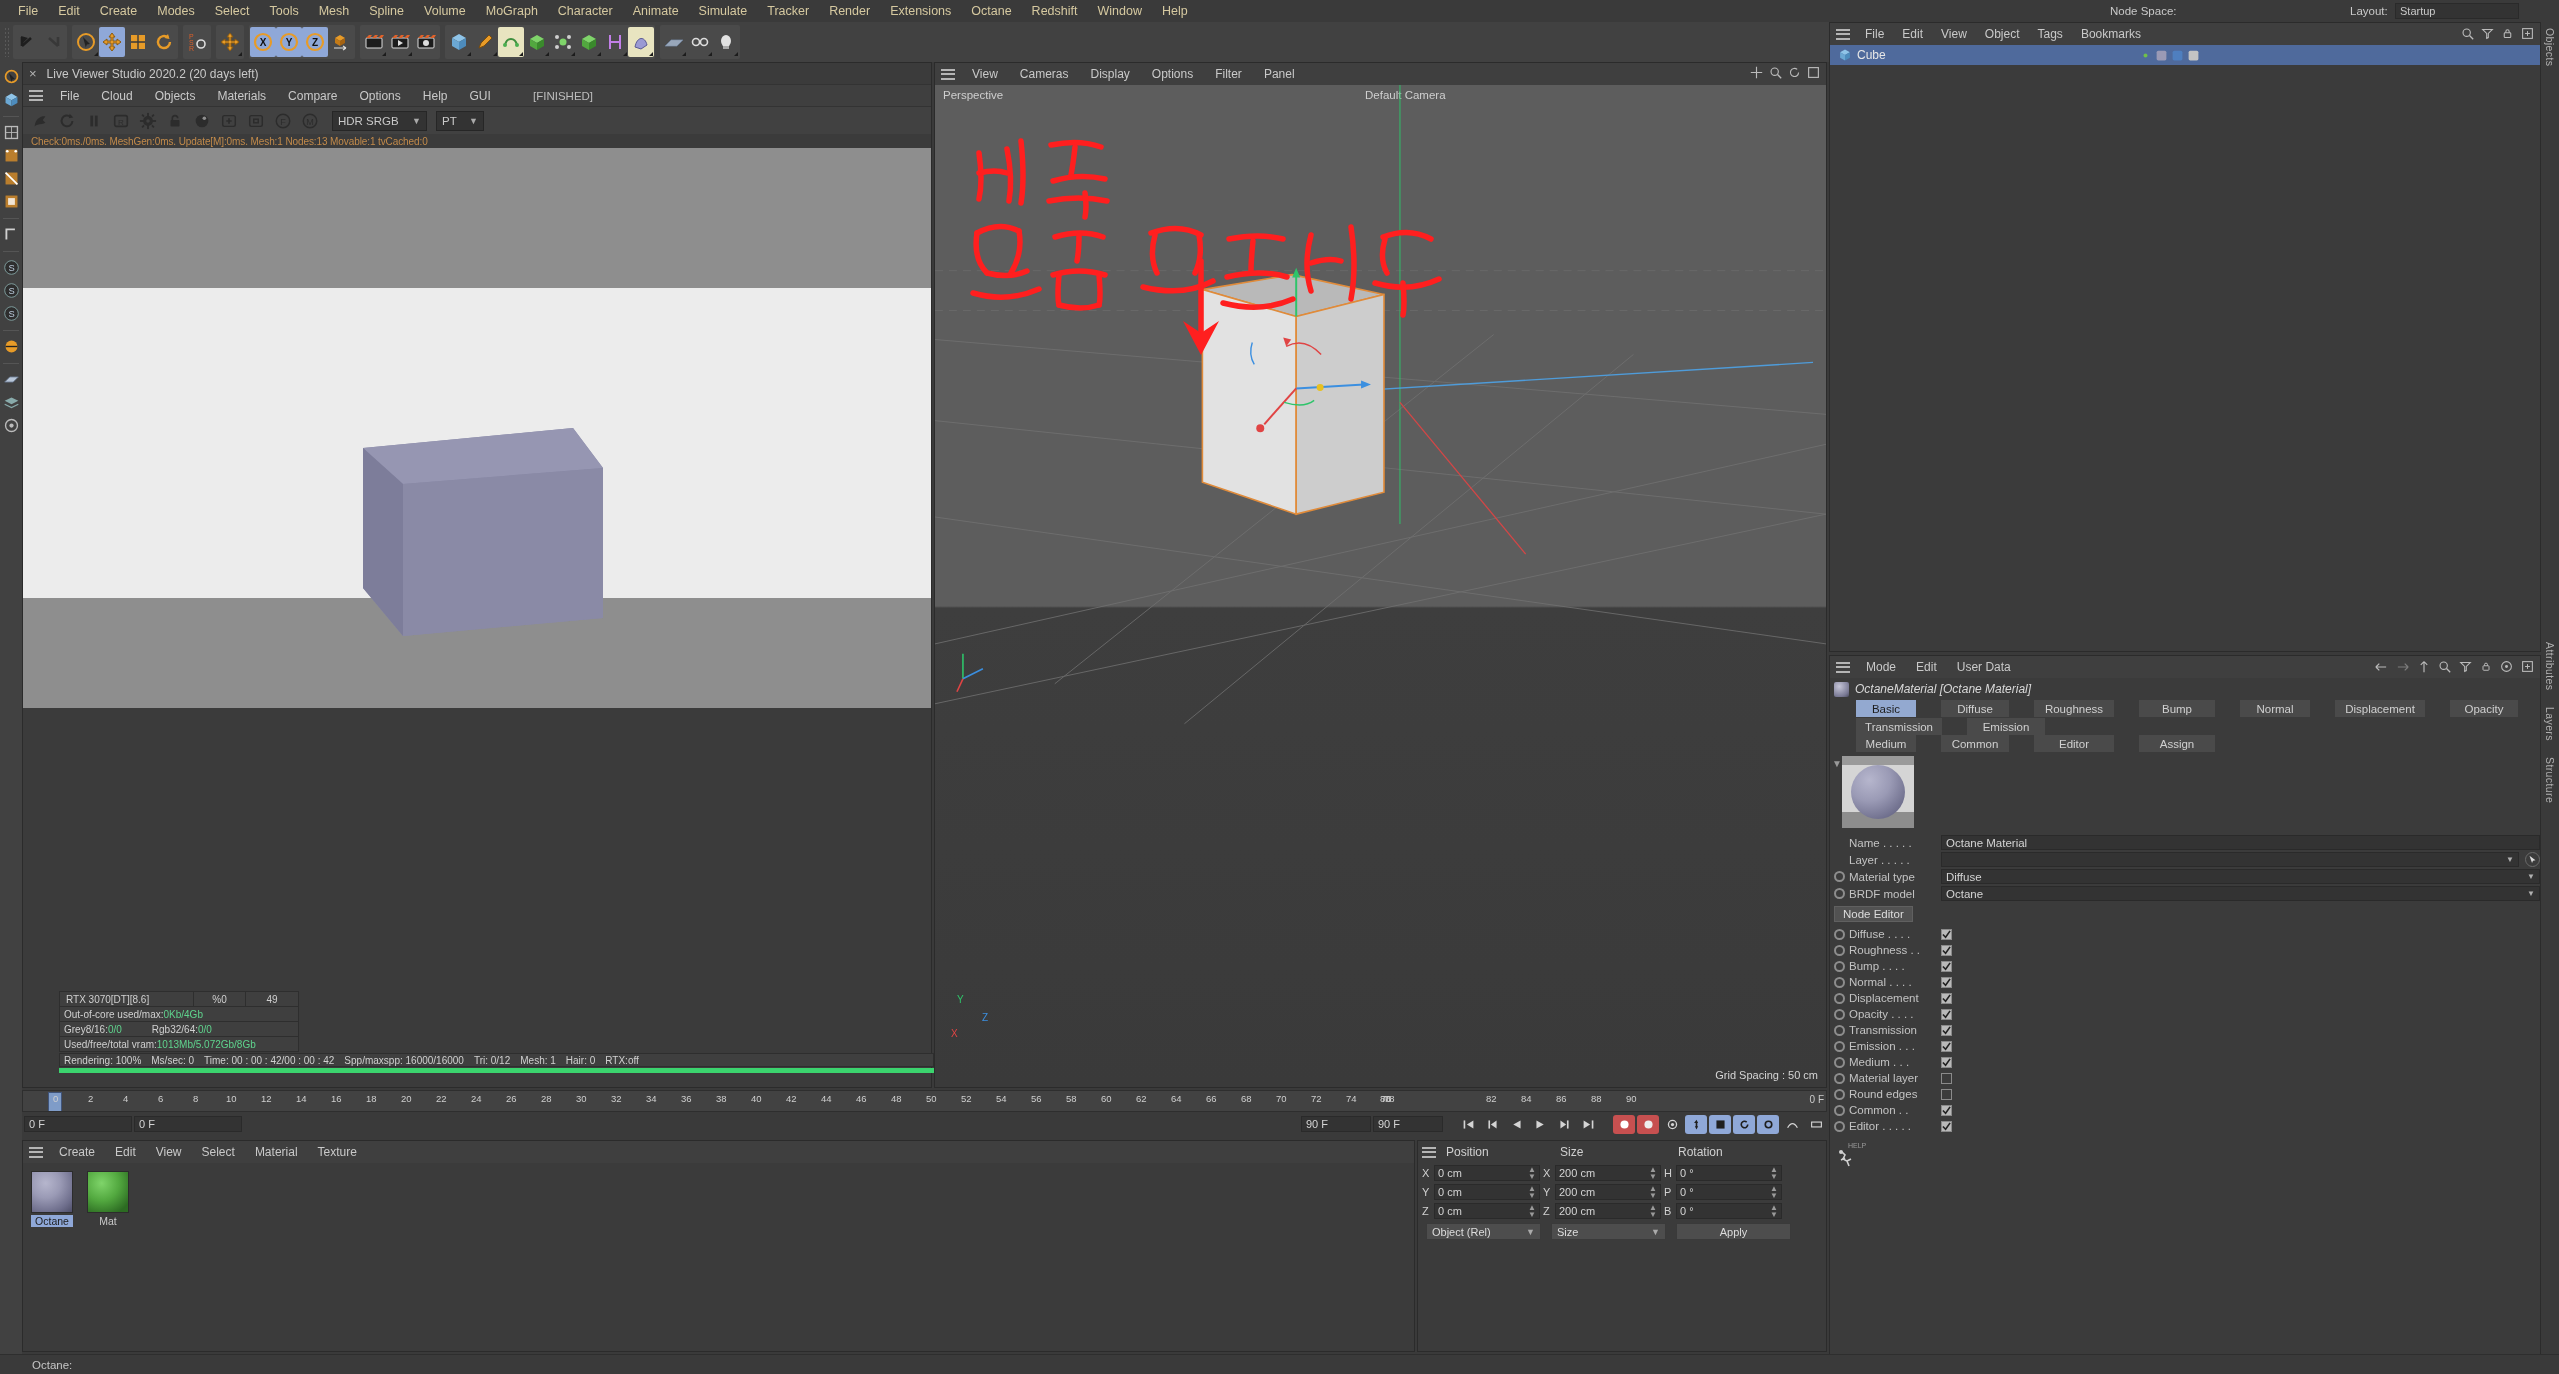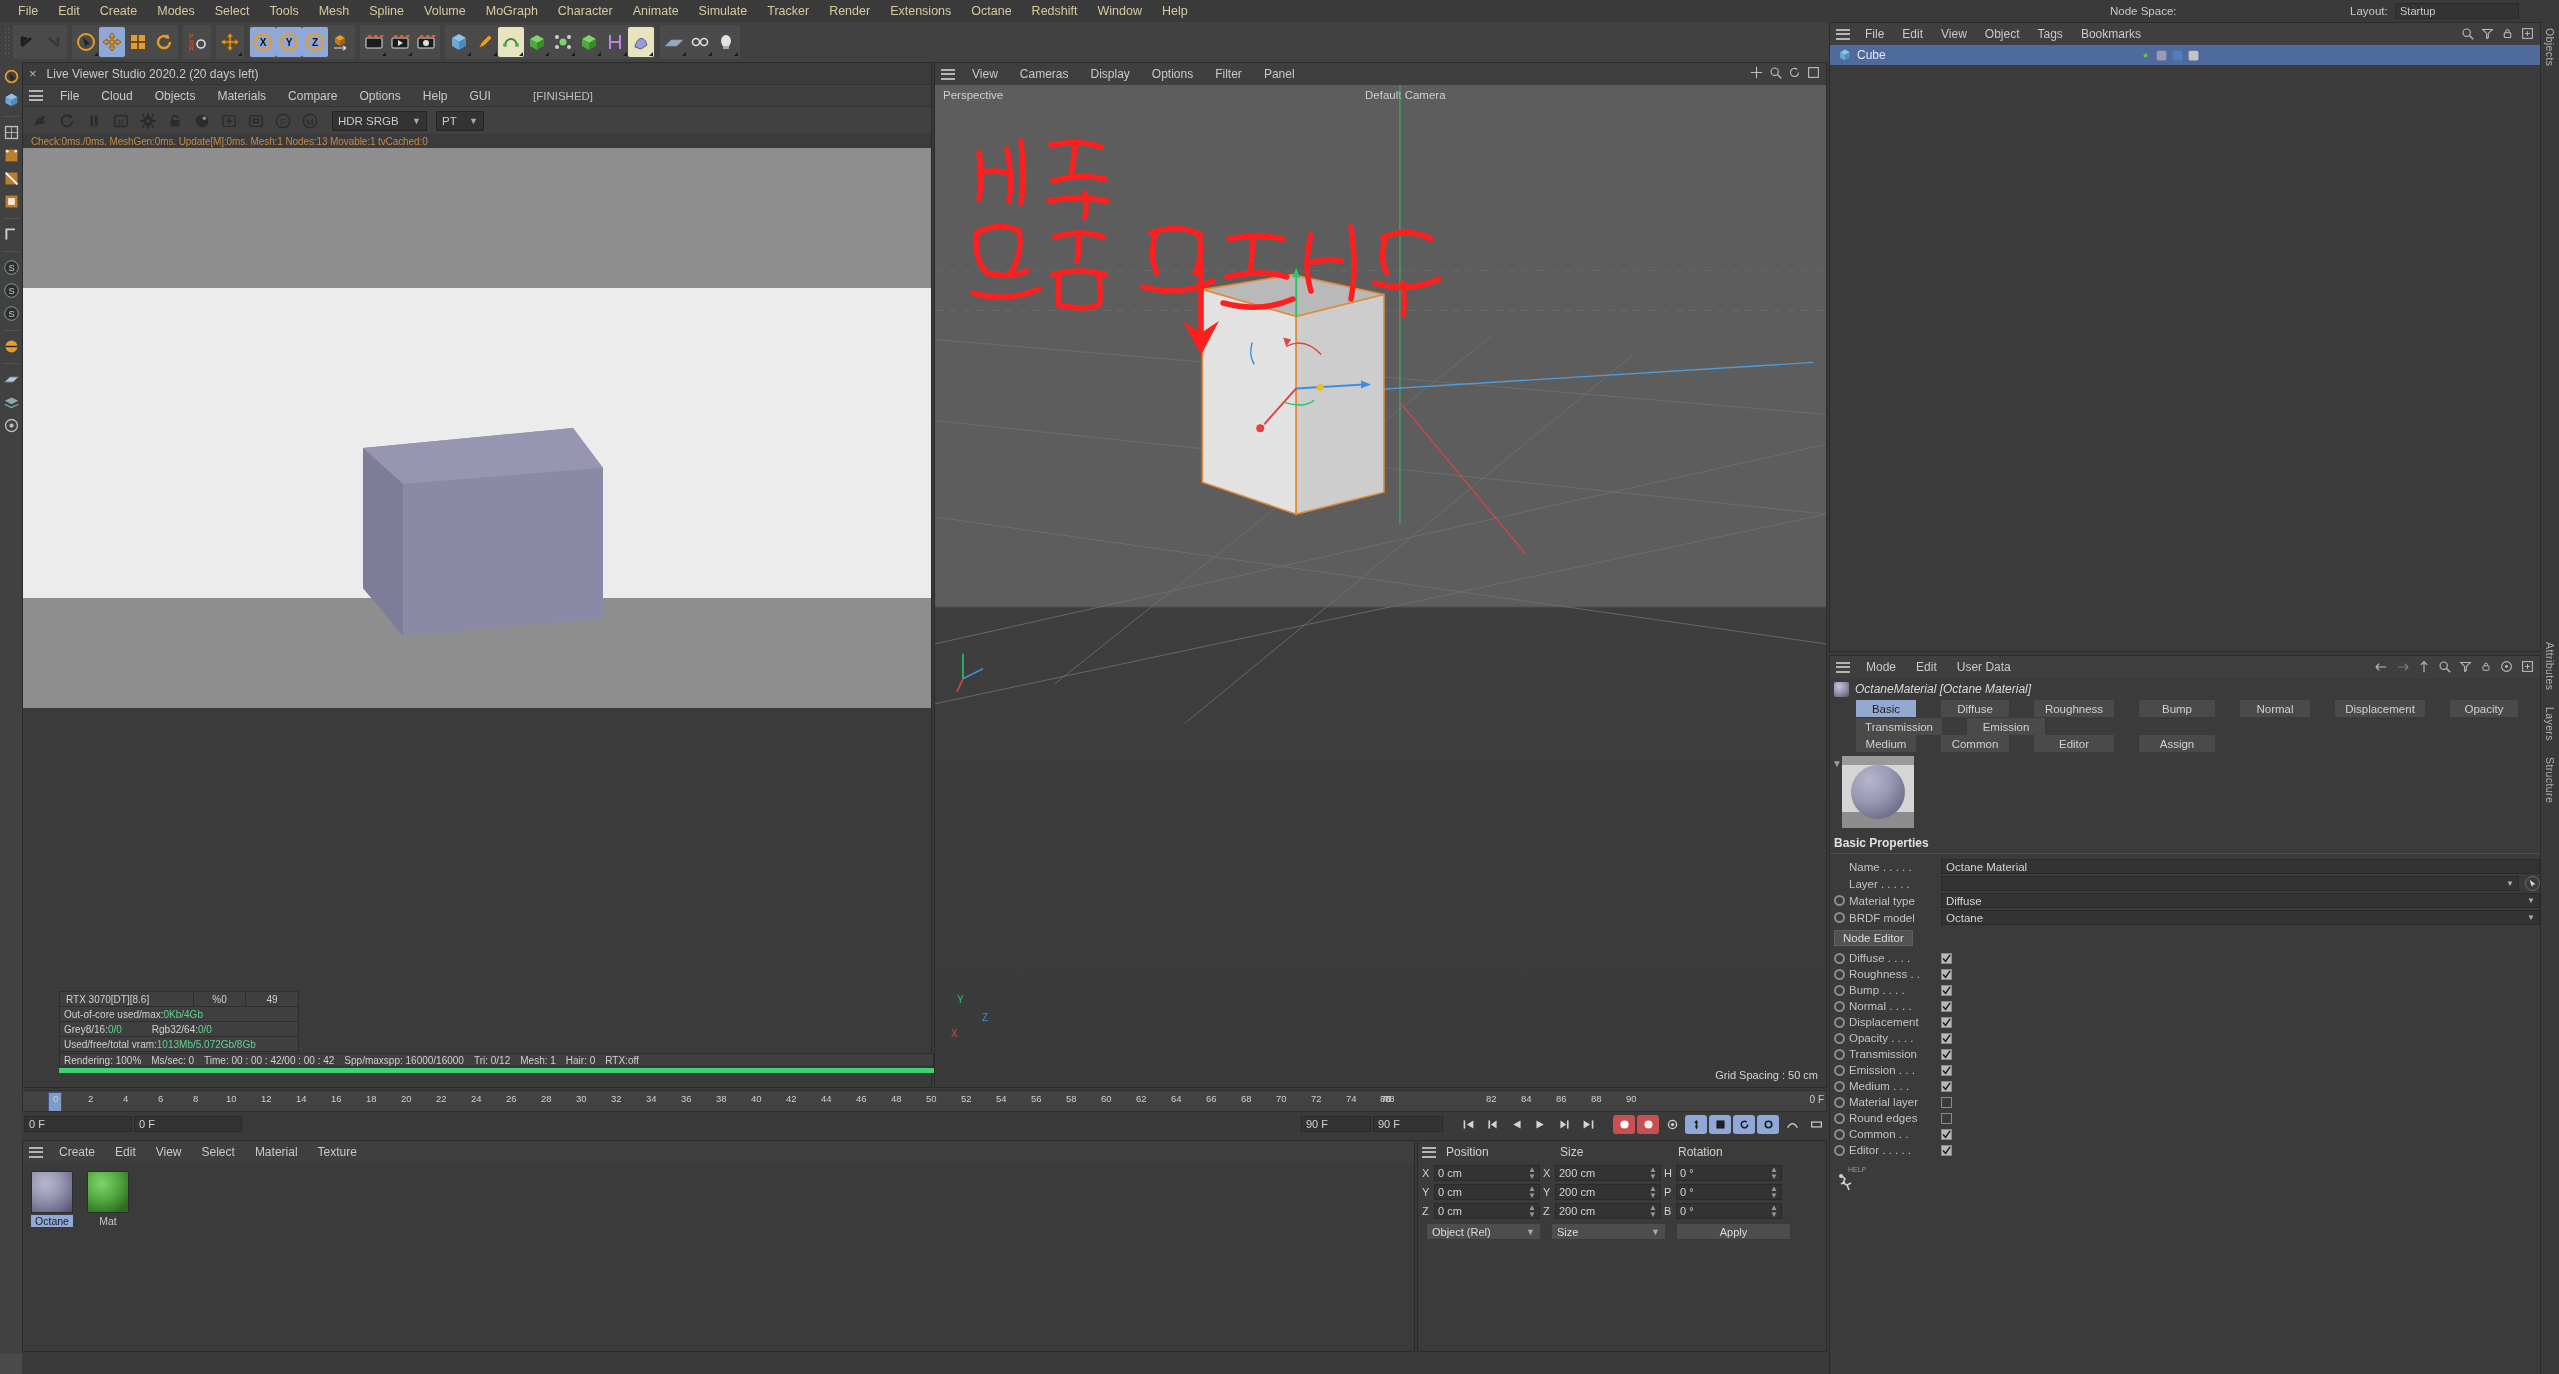--- a/index.html
+++ b/index.html
@@ -981,21 +981,20 @@
       <div class="tab" style="width:76px;">Assign</div>
     </div>
 
     <div class="preview-wrap">
       <span class="chev">▼</span>
       <div class="mat-preview">
         <span class="mat-ball"></span>
       </div>
     </div>
 
-    <div class="section-title">Basic Properties</div>
 
     
     <div class="prow" style="margin-top:4px;">
       <span style="width:11px;"></span>
       <span class="plabel"><span>Name</span> <span>. . . . .</span></span>
       <span class="pfield">Octane Material</span>
     </div>
     
     <div class="prow">
       <span style="width:11px;"></span>
@@ -1401,14 +1400,17 @@
         <span class="co-sel">
             <span>Size</span>
             <span class="cv">▼</span>
           </span>
         <span class="co-apply">Apply</span>
       </div>
     </div>
   </div>
 
   <div class="sb-left"></div>
+  <div class="statusbar">
+    <span style="margin-left:24px;">Octane:</span>
+  </div>
 
 </div>
 
 </body></html>

